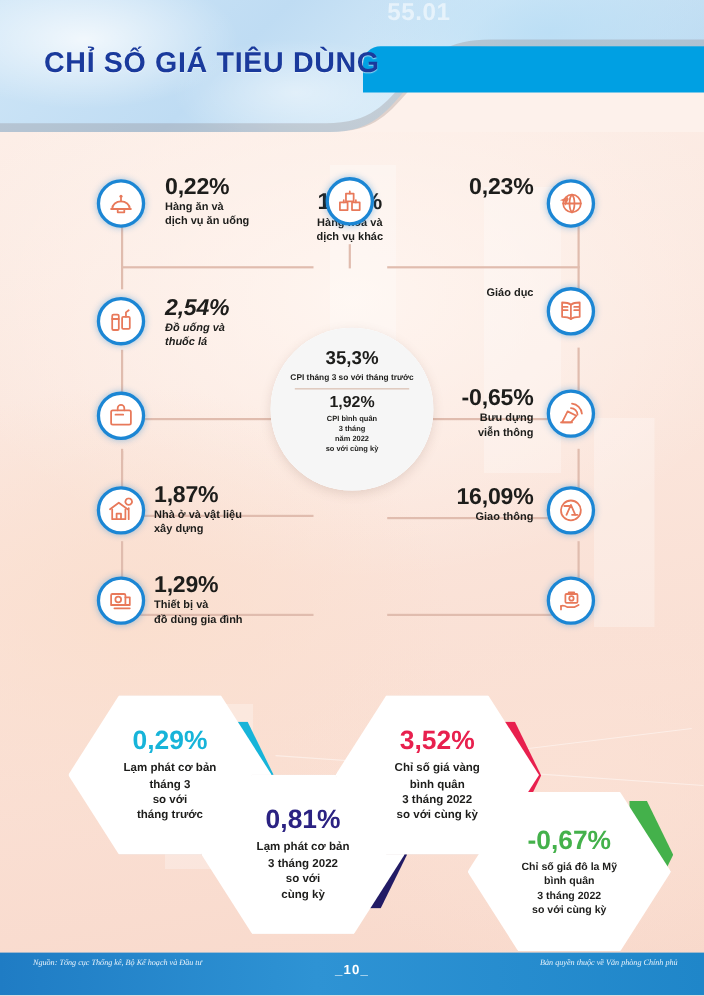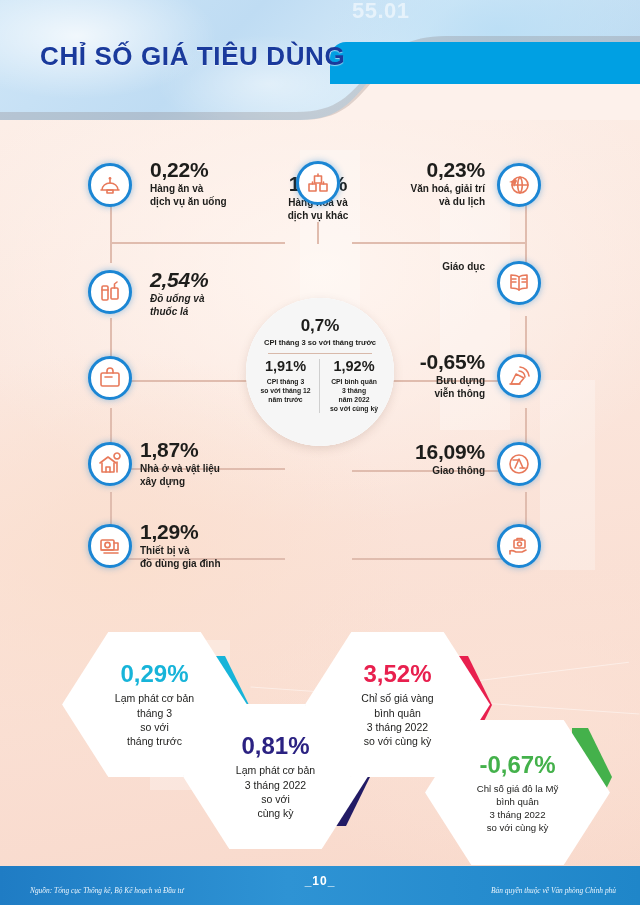--- a/index.html
+++ b/index.html
@@ -107,29 +107,29 @@
   .hexwrap{position:absolute;}
   .hex{
     position:absolute;background:#ffffff;
     clip-path:polygon(25% 0%,75% 0%,100% 50%,75% 100%,25% 100%,0% 50%);
     display:flex;flex-direction:column;align-items:center;justify-content:center;
     box-shadow:0 2px 7px rgba(150,110,95,.22);
     text-align:center;
   }
   .chev{position:absolute;clip-path:polygon(0% 0%,40% 0%,100% 50%,40% 100%,0% 100%);}
   .hex-val{font-weight:bold;white-space:nowrap;}
-  .hex-lbl{font-size:10.5px;font-weight:normal;color:#1d1d1b;line-height:1.36;margin-top:3px;}
+  .hex-lbl{font-size:10.5px;font-weight:bold;color:#1d1d1b;line-height:1.36;margin-top:3px;}
 
   
   #footer{
     position:absolute;left:0;top:866px;width:640px;height:39px;
     background:linear-gradient(90deg,#1f7cc4 0%,#2e93d4 45%,#1f86c9 100%);
   }
   .foot-txt{
-    position:absolute;top:20px;font-family:"Liberation Serif",serif;
+    position:absolute;top:4px;font-family:"Liberation Serif",serif;
     font-style:italic;font-size:7.4px;color:#eaf4fc;white-space:nowrap;
   }
   #foot-left{left:30px;}
   #foot-right{right:24px;}
   #foot-page{
     position:absolute;left:0;right:0;top:8px;text-align:center;
     font-size:12px;font-weight:bold;color:#ffffff;letter-spacing:1px;
   }
 </style>
 </head>
@@ -253,22 +253,20 @@
       <svg viewBox="0 0 24 24">
           <rect x="3" y="13" width="7" height="7"></rect>
           <rect x="14" y="13" width="7" height="7"></rect>
           <rect x="8.5" y="5" width="7" height="7"></rect>
           <path d="M6.5 13v-2M17.5 13v-2M12 5V3"></path>
         </svg>
     </div>
 
     <div class="node right" style="left:380px;top:38px;width:105px;">
       <div class="val">0,23%</div>
-      <div class="lbl" style="white-space:pre-line">Văn hoá, giải trí
-và du lịch</div>
     </div>
     <div class="icon-circle" style="left:497px;top:43px;">
       <svg viewBox="0 0 24 24">
           <circle cx="13" cy="12" r="8"></circle>
           <path d="M13 4c-3 3-3 13 0 16M13 4c3 3 3 13 0 16M5 12h16"></path>
           <path d="M9 6L2 9l4 1 1 4 3-6z" class="f"></path>
         </svg>
     </div>
 
     <div class="node right" style="left:380px;top:140px;width:105px;">
@@ -312,30 +310,24 @@
           <rect x="7" y="6" width="11" height="8" rx="1"></rect>
           <path d="M10 6V4.5h5V6"></path>
           <circle cx="12.5" cy="10" r="2"></circle>
           <path d="M3 17c2-1 4 0 6 1h6l4-2"></path>
           <path d="M3 17v3"></path>
         </svg>
     </div>
 
     <div id="center">
       <div id="center-inner">
-        <div id="c-main-val">0,7%</div>
+        <div id="c-main-val">35,3%</div>
         <div id="c-main-lbl">CPI tháng 3 so với tháng trước</div>
         <div id="c-divider"></div>
         <div id="c-cols">
-          <div class="c-col first">
-            <div class="c-val">1,91%</div>
-            <div class="c-lbl" style="white-space:pre-line">CPI tháng 3
-so với tháng 12
-năm trước</div>
-          </div>
           <div class="c-col">
             <div class="c-val">1,92%</div>
             <div class="c-lbl" style="white-space:pre-line">CPI bình quân
 3 tháng
 năm 2022
 so với cùng kỳ</div>
           </div>
         </div>
       </div>
     </div>

